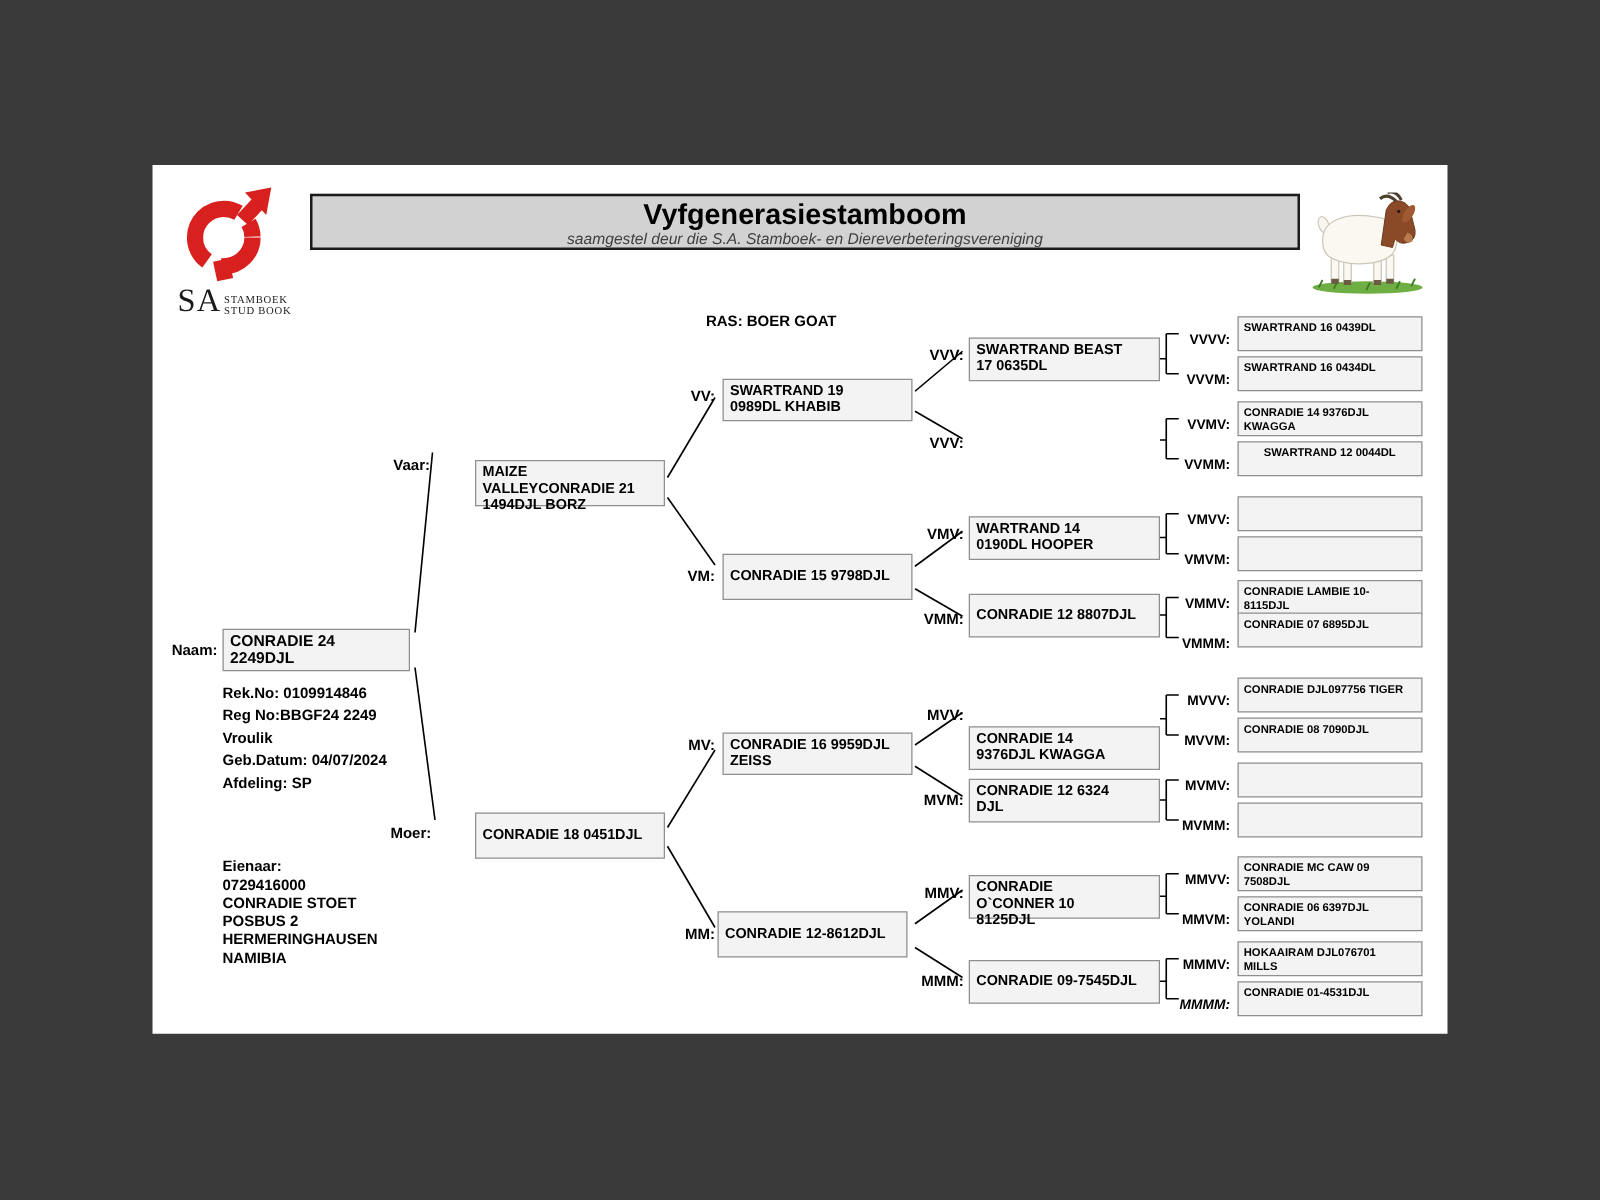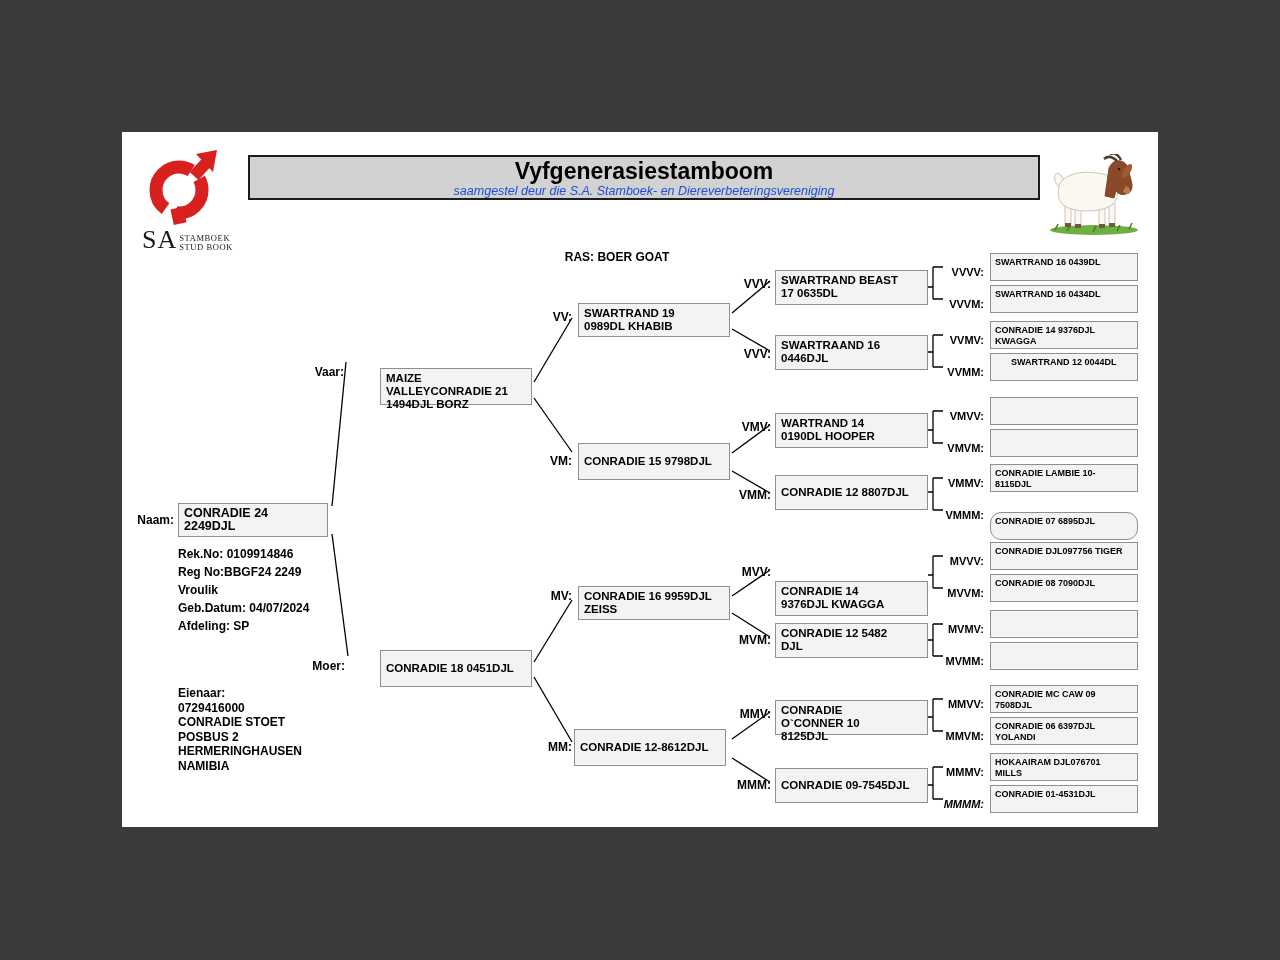--- a/index.html
+++ b/index.html
@@ -4,21 +4,21 @@
 <style>
   html,body{margin:0;padding:0;background:#3a3a3a;}
   .stage{position:relative;width:1280px;height:960px;background:#3a3a3a;overflow:hidden;
          font-family:"Liberation Sans",sans-serif;}
   .paper{position:absolute;left:122px;top:132px;width:1036px;height:695px;background:#ffffff;}
   .connectors{position:absolute;left:0;top:0;width:1036px;height:695px;}
   
   .titlebar{position:absolute;left:126px;top:23px;width:792px;height:45px;box-sizing:border-box;
             background:#d2d2d2;border:2px solid #1c1c1c;text-align:center;}
   .title{font:bold 23px/26px "Liberation Sans",sans-serif;color:#000;margin-top:1px;}
-  .subtitle{font:italic 12.5px/14px "Liberation Sans",sans-serif;color:#1d4ed8;}
+  .subtitle{font:italic 12.5px/14px "Liberation Sans",sans-serif;color:#404040;}
   .ras{position:absolute;left:345px;top:118px;width:300px;text-align:center;
        font:bold 12px/14px "Liberation Sans",sans-serif;color:#000;}
   
   .logo{position:absolute;left:22px;top:16px;width:120px;}
   .logo-text{display:flex;align-items:flex-end;margin-top:-4px;margin-left:-2px;}
   .logo-sa{font:26px/24px "Liberation Serif",serif;color:#1a1a1a;letter-spacing:1px;}
   .logo-small{font:8.5px/9px "Liberation Serif",serif;color:#1a1a1a;letter-spacing:.6px;margin-left:2px;}
   
   .box{position:absolute;box-sizing:border-box;background:#f3f3f3;border:1px solid #8f8f8f;
        font:bold 11.5px/13px "Liberation Sans",sans-serif;color:#000;
@@ -150,36 +150,34 @@
 ZEISS</div>
 
     <div class="lbl" style="left:405px;top:608px;width:45px;">MM:</div>
     <div class="box vc" style="left:452px;top:597px;width:152px;height:37px;">CONRADIE 12-8612DJL</div>
 
     <div class="lbl" style="left:600px;top:145px;width:49px;">VVV:</div>
     <div class="box" style="left:653px;top:138px;width:153px;height:35px;">SWARTRAND BEAST
 17 0635DL</div>
 
     <div class="lbl" style="left:600px;top:215px;width:49px;">VVV:</div>
-    <div class="box" style="left:653px;top:203px;width:153px;height:35px;">SWARTRAAND 16
-0446DJL</div>
 
     <div class="lbl" style="left:600px;top:288px;width:49px;">VMV:</div>
     <div class="box" style="left:653px;top:281px;width:153px;height:35px;">WARTRAND 14
 0190DL HOOPER</div>
 
     <div class="lbl" style="left:600px;top:356px;width:49px;">VMM:</div>
     <div class="box vc" style="left:653px;top:343px;width:153px;height:35px;">CONRADIE 12 8807DJL</div>
 
     <div class="lbl" style="left:600px;top:433px;width:49px;">MVV:</div>
     <div class="box" style="left:653px;top:426px;width:153px;height:35px;margin-top:23px;">CONRADIE 14
 9376DJL KWAGGA</div>
 
     <div class="lbl" style="left:600px;top:501px;width:49px;">MVM:</div>
-    <div class="box" style="left:653px;top:491px;width:153px;height:35px;">CONRADIE 12 5482
+    <div class="box" style="left:653px;top:491px;width:153px;height:35px;">CONRADIE 12 6324
 DJL</div>
 
     <div class="lbl" style="left:600px;top:575px;width:49px;">MMV:</div>
     <div class="box" style="left:653px;top:568px;width:153px;height:35px;">CONRADIE
 O`CONNER 10
 8125DJL</div>
 
     <div class="lbl" style="left:600px;top:646px;width:49px;">MMM:</div>
     <div class="box vc" style="left:653px;top:636px;width:153px;height:35px;">CONRADIE 09-7545DJL</div>
 
@@ -200,21 +198,21 @@
     <div class="box g5" style="top:265px;"></div>
 
     <div class="lbl g5lbl" style="top:310px;">VMVM:</div>
     <div class="box g5" style="top:297px;"></div>
 
     <div class="lbl g5lbl" style="top:345px;">VMMV:</div>
     <div class="box g5" style="top:332px;">CONRADIE LAMBIE 10-
 8115DJL</div>
 
     <div class="lbl g5lbl" style="top:377px;">VMMM:</div>
-    <div class="box g5" style="top:380px;border-radius:11px;">CONRADIE 07 6895DJL</div>
+    <div class="box g5" style="top:358px;">CONRADIE 07 6895DJL</div>
 
     <div class="lbl g5lbl" style="top:423px;">MVVV:</div>
     <div class="box g5" style="top:410px;">CONRADIE DJL097756 TIGER</div>
 
     <div class="lbl g5lbl" style="top:455px;">MVVM:</div>
     <div class="box g5" style="top:442px;">CONRADIE 08 7090DJL</div>
 
     <div class="lbl g5lbl" style="top:491px;">MVMV:</div>
     <div class="box g5" style="top:478px;"></div>
 

